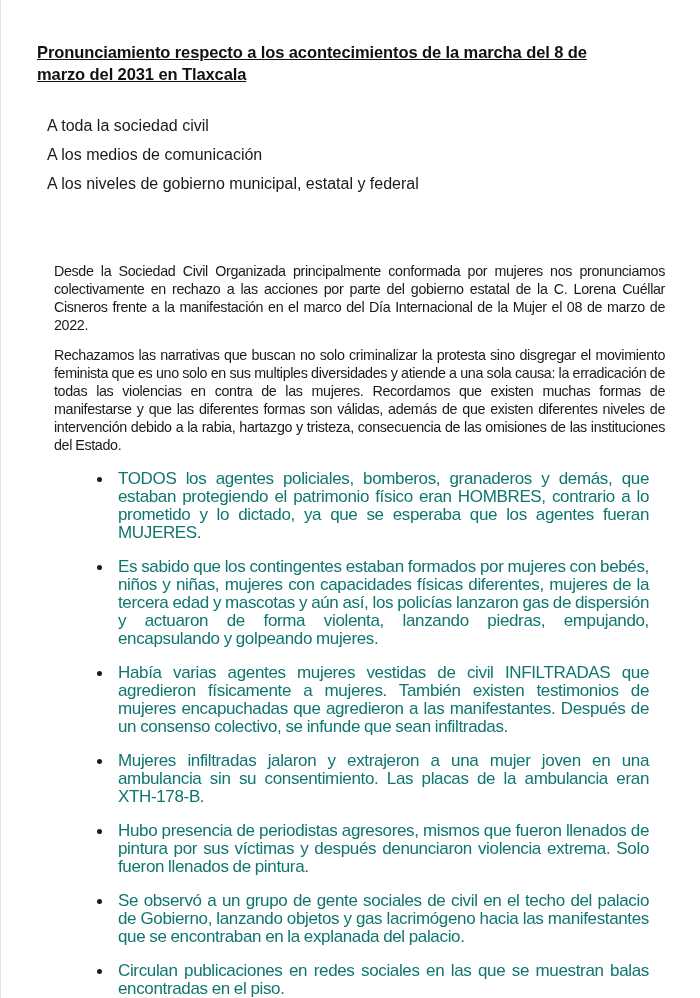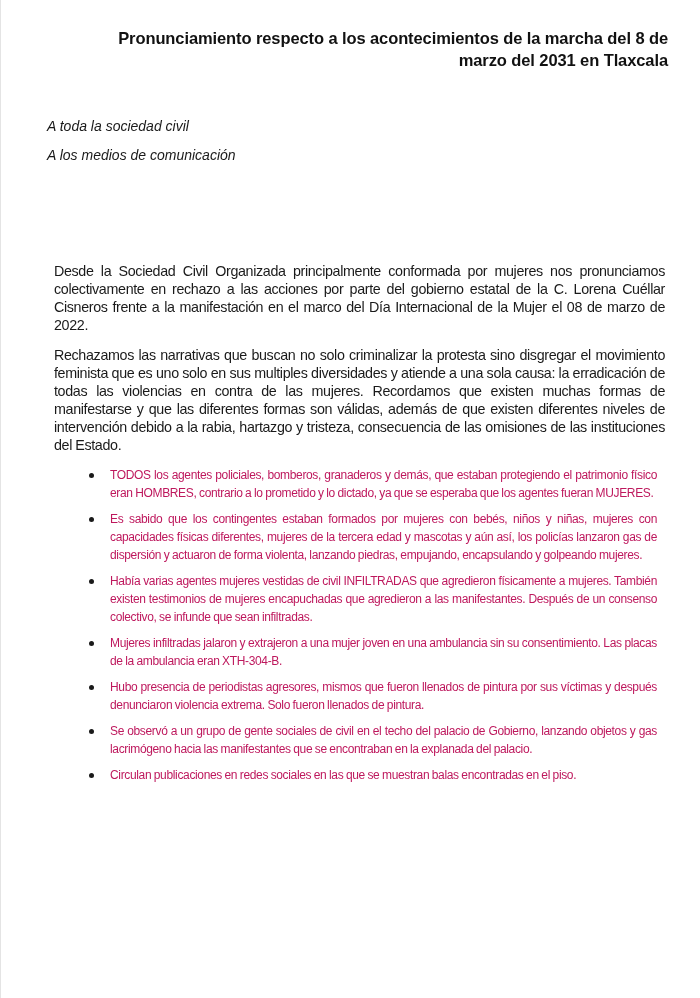--- a/index.html
+++ b/index.html
@@ -23,41 +23,41 @@
     }
     .page {
       position: absolute;
       left: 47px;
       top: 0;
       width: 611px;
     }
     .title {
       margin: 0;
       position: absolute;
-      top: 27px;
+      top: 41px;
       left: -10px;
       width: 631px;
-      text-align: right;
+      text-align: left;
       font-weight: bold;
       font-size: 16.5px;
       line-height: 22px;
       color: #111;
       letter-spacing: -0.1px;
+      text-decoration: underline;
     }
     .salutations {
       position: absolute;
       top: 117px;
       left: 0;
       margin: 0;
       padding: 0;
       list-style: none;
     }
     .salutations li {
-      font-style: italic;
-      font-size: 14px;
+      font-size: 16px;
       line-height: 18px;
       height: 29px;
       color: #1a1a1a;
     }
     .body-text {
       position: absolute;
       top: 262px;
       left: 7px;
       width: 611px;
     }
@@ -70,27 +70,27 @@
       word-spacing: -0.4px;
       color: #1a1a1a;
     }
     .bullets {
       list-style: none;
       margin: 0;
       padding: 0 0 0 48px;
     }
     .bullet-item {
       position: relative;
-      font-size: 12px;
+      font-size: 17px;
       line-height: 18px;
       text-align: justify;
       letter-spacing: -0.35px;
       word-spacing: -0.4px;
-      color: #be185d;
-      margin: 8px;
+      color: #0f766e;
+      margin: 16px;
     }
     .bullet-dot {
       position: absolute;
       left: -21px;
       top: 7px;
       width: 5px;
       height: 5px;
       border-radius: 50%;
       background: #1a1a1a;
     }
@@ -100,30 +100,31 @@
 
 <div class="page-edge"></div>
 
 <div class="page">
 
   <h1 class="title"><span>Pronunciamiento respecto a los acontecimientos de la marcha del 8 de</span><br><span>marzo del 2031 en Tlaxcala</span></h1>
 
   <ul class="salutations">
     <li>A toda la sociedad civil</li>
     <li>A los medios de comunicación</li>
+    <li>A los niveles de gobierno municipal, estatal y federal</li>
   </ul>
 
   <div class="body-text">
     <p class="para">Desde la Sociedad Civil Organizada principalmente conformada por mujeres nos pronunciamos colectivamente en rechazo a las acciones por parte del gobierno estatal de la C. Lorena Cuéllar Cisneros frente a la manifestación en el marco del Día Internacional de la Mujer el 08 de marzo de 2022.</p>
     <p class="para">Rechazamos las narrativas que buscan no solo criminalizar la protesta sino disgregar el movimiento feminista que es uno solo en sus multiples diversidades y atiende a una sola causa: la erradicación de todas las violencias en contra de las mujeres. Recordamos que existen muchas formas de manifestarse y que las diferentes formas son válidas, además de que existen diferentes niveles de intervención debido a la rabia, hartazgo y tristeza, consecuencia de las omisiones de las instituciones del Estado.</p>
 
     <ul class="bullets">
       <li class="bullet-item"><span class="bullet-dot"></span><span>TODOS los agentes policiales, bomberos, granaderos y demás, que estaban protegiendo el patrimonio físico eran HOMBRES, contrario a lo prometido y lo dictado, ya que se esperaba que los agentes fueran MUJERES.</span></li>
       <li class="bullet-item"><span class="bullet-dot"></span><span>Es sabido que los contingentes estaban formados por mujeres con bebés, niños y niñas, mujeres con capacidades físicas diferentes, mujeres de la tercera edad y mascotas y aún así, los policías lanzaron gas de dispersión y actuaron de forma violenta, lanzando piedras, empujando, encapsulando y golpeando mujeres.</span></li>
       <li class="bullet-item"><span class="bullet-dot"></span><span>Había varias agentes mujeres vestidas de civil INFILTRADAS que agredieron físicamente a mujeres. También existen testimonios de mujeres encapuchadas que agredieron a las manifestantes. Después de un consenso colectivo, se infunde que sean infiltradas.</span></li>
-      <li class="bullet-item"><span class="bullet-dot"></span><span>Mujeres infiltradas jalaron y extrajeron a una mujer joven en una ambulancia sin su consentimiento. Las placas de la ambulancia eran XTH-304-B.</span></li>
+      <li class="bullet-item"><span class="bullet-dot"></span><span>Mujeres infiltradas jalaron y extrajeron a una mujer joven en una ambulancia sin su consentimiento. Las placas de la ambulancia eran XTH-178-B.</span></li>
       <li class="bullet-item"><span class="bullet-dot"></span><span>Hubo presencia de periodistas agresores, mismos que fueron llenados de pintura por sus víctimas y después denunciaron violencia extrema. Solo fueron llenados de pintura.</span></li>
       <li class="bullet-item"><span class="bullet-dot"></span><span>Se observó a un grupo de gente sociales de civil en el techo del palacio de Gobierno, lanzando objetos y gas lacrimógeno hacia las manifestantes que se encontraban en la explanada del palacio.</span></li>
       <li class="bullet-item"><span class="bullet-dot"></span><span>Circulan publicaciones en redes sociales en las que se muestran balas encontradas en el piso.</span></li>
     </ul>
   </div>
 
 </div>
 
 </body></html>

